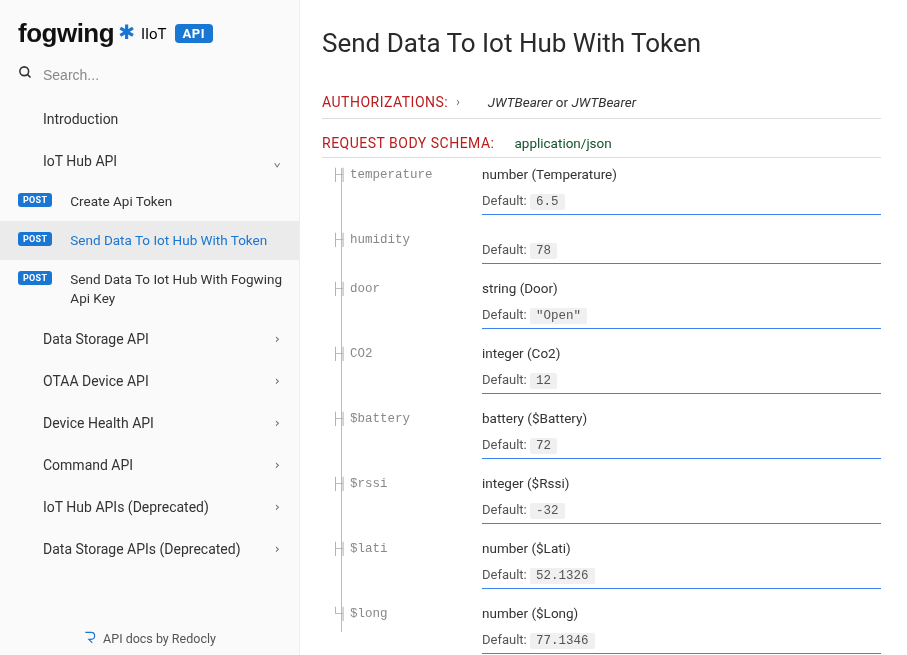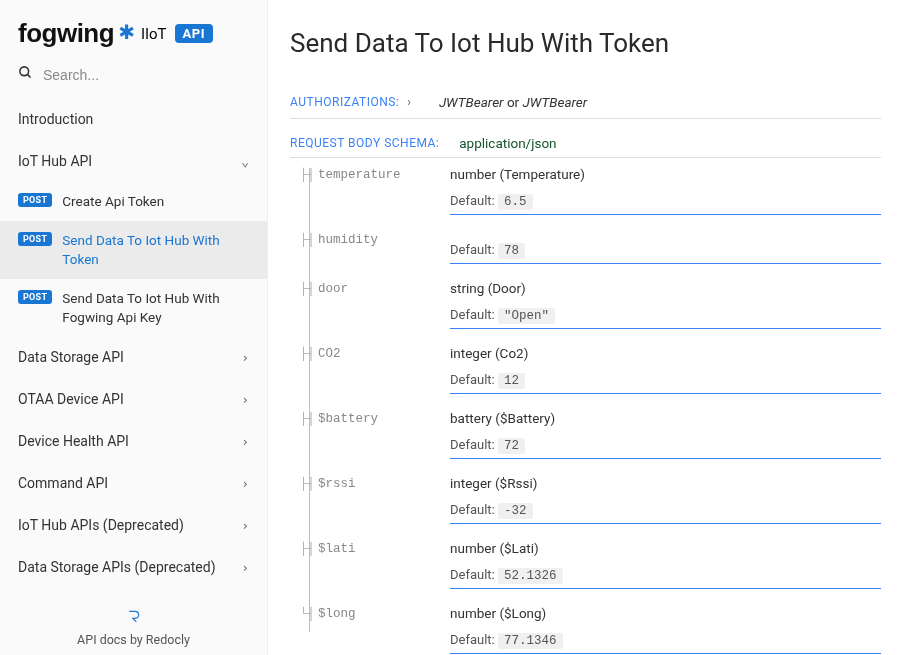--- a/index.html
+++ b/index.html
@@ -1,40 +1,40 @@
 <!DOCTYPE html>
 <html><head>
 <meta charset="utf-8">
 <style>
   * { box-sizing: border-box; margin: 0; padding: 0; }
   body { font-family: -apple-system, BlinkMacSystemFont, "Segoe UI", Roboto, sans-serif; font-size: 14px; color: #333; background: #fff; width: 907px; height: 655px; overflow: hidden; display: flex; }
-  .sidebar { width: 268px; background: #fafafa; border-right: 1px solid #eee; display: flex; flex-direction: column; position: relative; }
+  .sidebar { width: 300px; background: #fafafa; border-right: 1px solid #eee; display: flex; flex-direction: column; position: relative; }
   .logo-row { padding: 18px 16px 10px 18px; display: flex; align-items: center; gap: 4px; }
   .logo-text { font-family: Arial, sans-serif; font-size: 26px; font-weight: 700; letter-spacing: -0.5px; color: #111; }
   .logo-gear { color: #1976d2; font-size: 20px; position: relative; top: -2px; }
   .logo-sub { font-size: 15px; color: #000000; font-weight: 400; margin-left: 2px; }
   .api-badge { background: #1976d2; color: #fff; font-weight: 700; font-size: 13px; padding: 2px 8px; border-radius: 4px; margin-left: 4px; letter-spacing: 0.5px; }
   .search-row { padding: 6px 16px 14px 18px; display: flex; align-items: center; gap: 10px; color: #555; }
   .search-icon { font-size: 15px; }
   .search-input { border: none; background: transparent; outline: none; font-size: 14px; color: #333; width: 100%; }
   .search-input::placeholder { color: #888; }
   .nav { flex: 1; overflow-y: auto; padding-bottom: 30px; }
-  .nav-item { display: flex; align-items: center; justify-content: space-between; padding: 13px 18px; font-size: 14px; color: #333; cursor: pointer; }
+  .nav-item { display: flex; align-items: center; justify-content: space-between; padding: 13px 18px; font-size: 14px; color: #333; cursor: pointer; margin-left: 25px; }
   .nav-label { flex: 1; }
   .chevron { font-size: 13px; color: #666; font-family: monospace; }
-  .sub-item { display: flex; align-items: flex-start; padding: 10px 12px 10px 18px; font-size: 13.5px; color: #333; cursor: pointer; gap: 10px; }
+  .sub-item { display: flex; align-items: flex-start; padding: 10px 12px 10px 18px; font-size: 13.5px; color: #333; cursor: pointer; gap: 18px; }
   .sub-item.active { background: #ebebeb; color: #1976d2; }
   .method-badge { background: #1976d2; color: #fff; font-size: 9px; font-weight: 700; padding: 2px 5px; border-radius: 3px; letter-spacing: 0.3px; flex-shrink: 0; margin-top: 1px; }
   .sub-label { line-height: 1.4; }
-  .footer { position: absolute; bottom: 0; left: 0; right: 0; padding: 8px 0; text-align: center; font-size: 12.5px; color: #555; background: #fafafa; display: flex; justify-content: center; align-items: center; gap: 6px; flex-direction: column; }
+  .footer { position: absolute; bottom: 0; left: 0; right: 0; padding: 8px 0; text-align: center; font-size: 12.5px; color: #555; background: #fafafa; display: flex; justify-content: center; align-items: center; gap: 6px; }
   .footer-icon { color: #1976d2; font-size: 13px; }
   .main { flex: 1; padding: 28px 26px 0 22px; overflow-y: auto; }
   .page-title { font-size: 26px; font-weight: 400; color: #2a2a2a; margin-bottom: 28px; }
   .section-row { display: flex; align-items: center; padding: 8px 0 8px 0; border-bottom: 1px solid #ddd; gap: 8px; }
-  .section-label { font-size: 12px; color: #3b82f6; letter-spacing: 0.5px; }
+  .section-label { font-size: 14px; color: #b91c1c; letter-spacing: 0.5px; }
   .section-chevron { font-size: 12px; color: #666; margin-right: 20px; }
   .auth-val { font-size: 13.5px; color: #333; }
   .auth-val i { font-style: italic; }
   .body-schema-row { display: flex; align-items: center; padding: 10px 0 6px 0; border-bottom: 1px solid #ddd; gap: 20px; margin-top: 6px; }
   .schema-type { font-size: 13.5px; color: #14532d; }
   .param-row { display: flex; align-items: flex-start; padding: 8px 0; }
   .param-tree { width: 150px; position: relative; display: flex; align-items: flex-start; font-family: "Courier New", monospace; font-size: 12.5px; color: #888; padding-top: 2px; }
   .param-name { color: #888; }
   .param-desc { flex: 1; border-bottom: 1px solid #3b82f6; padding-bottom: 5px; }
   .param-type { font-size: 13.5px; color: #333; margin-bottom: 4px; }

